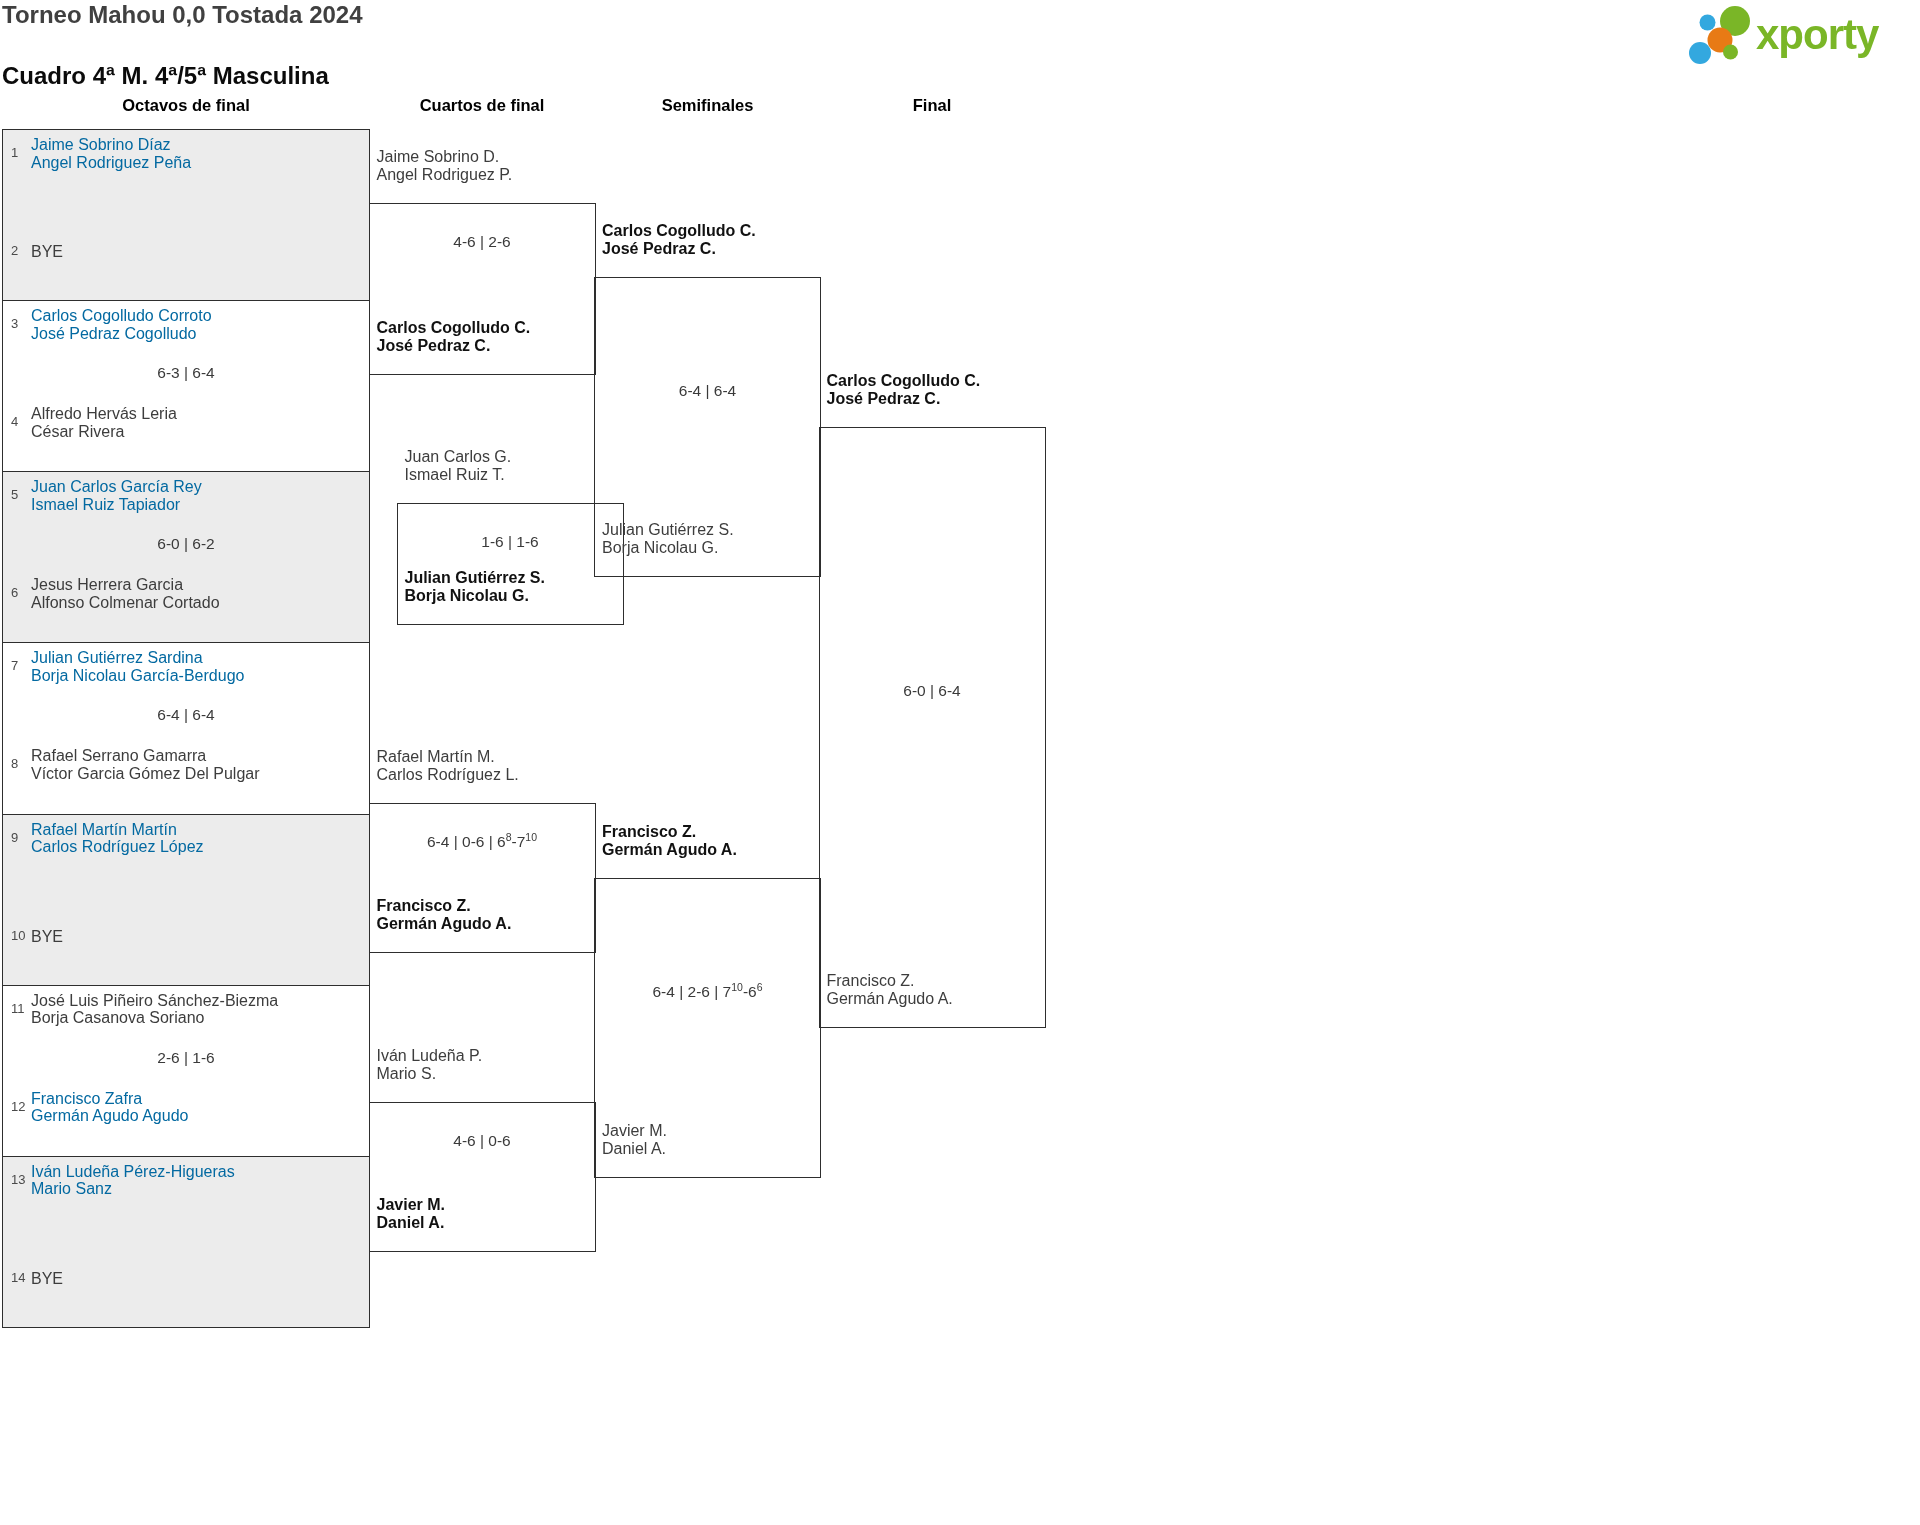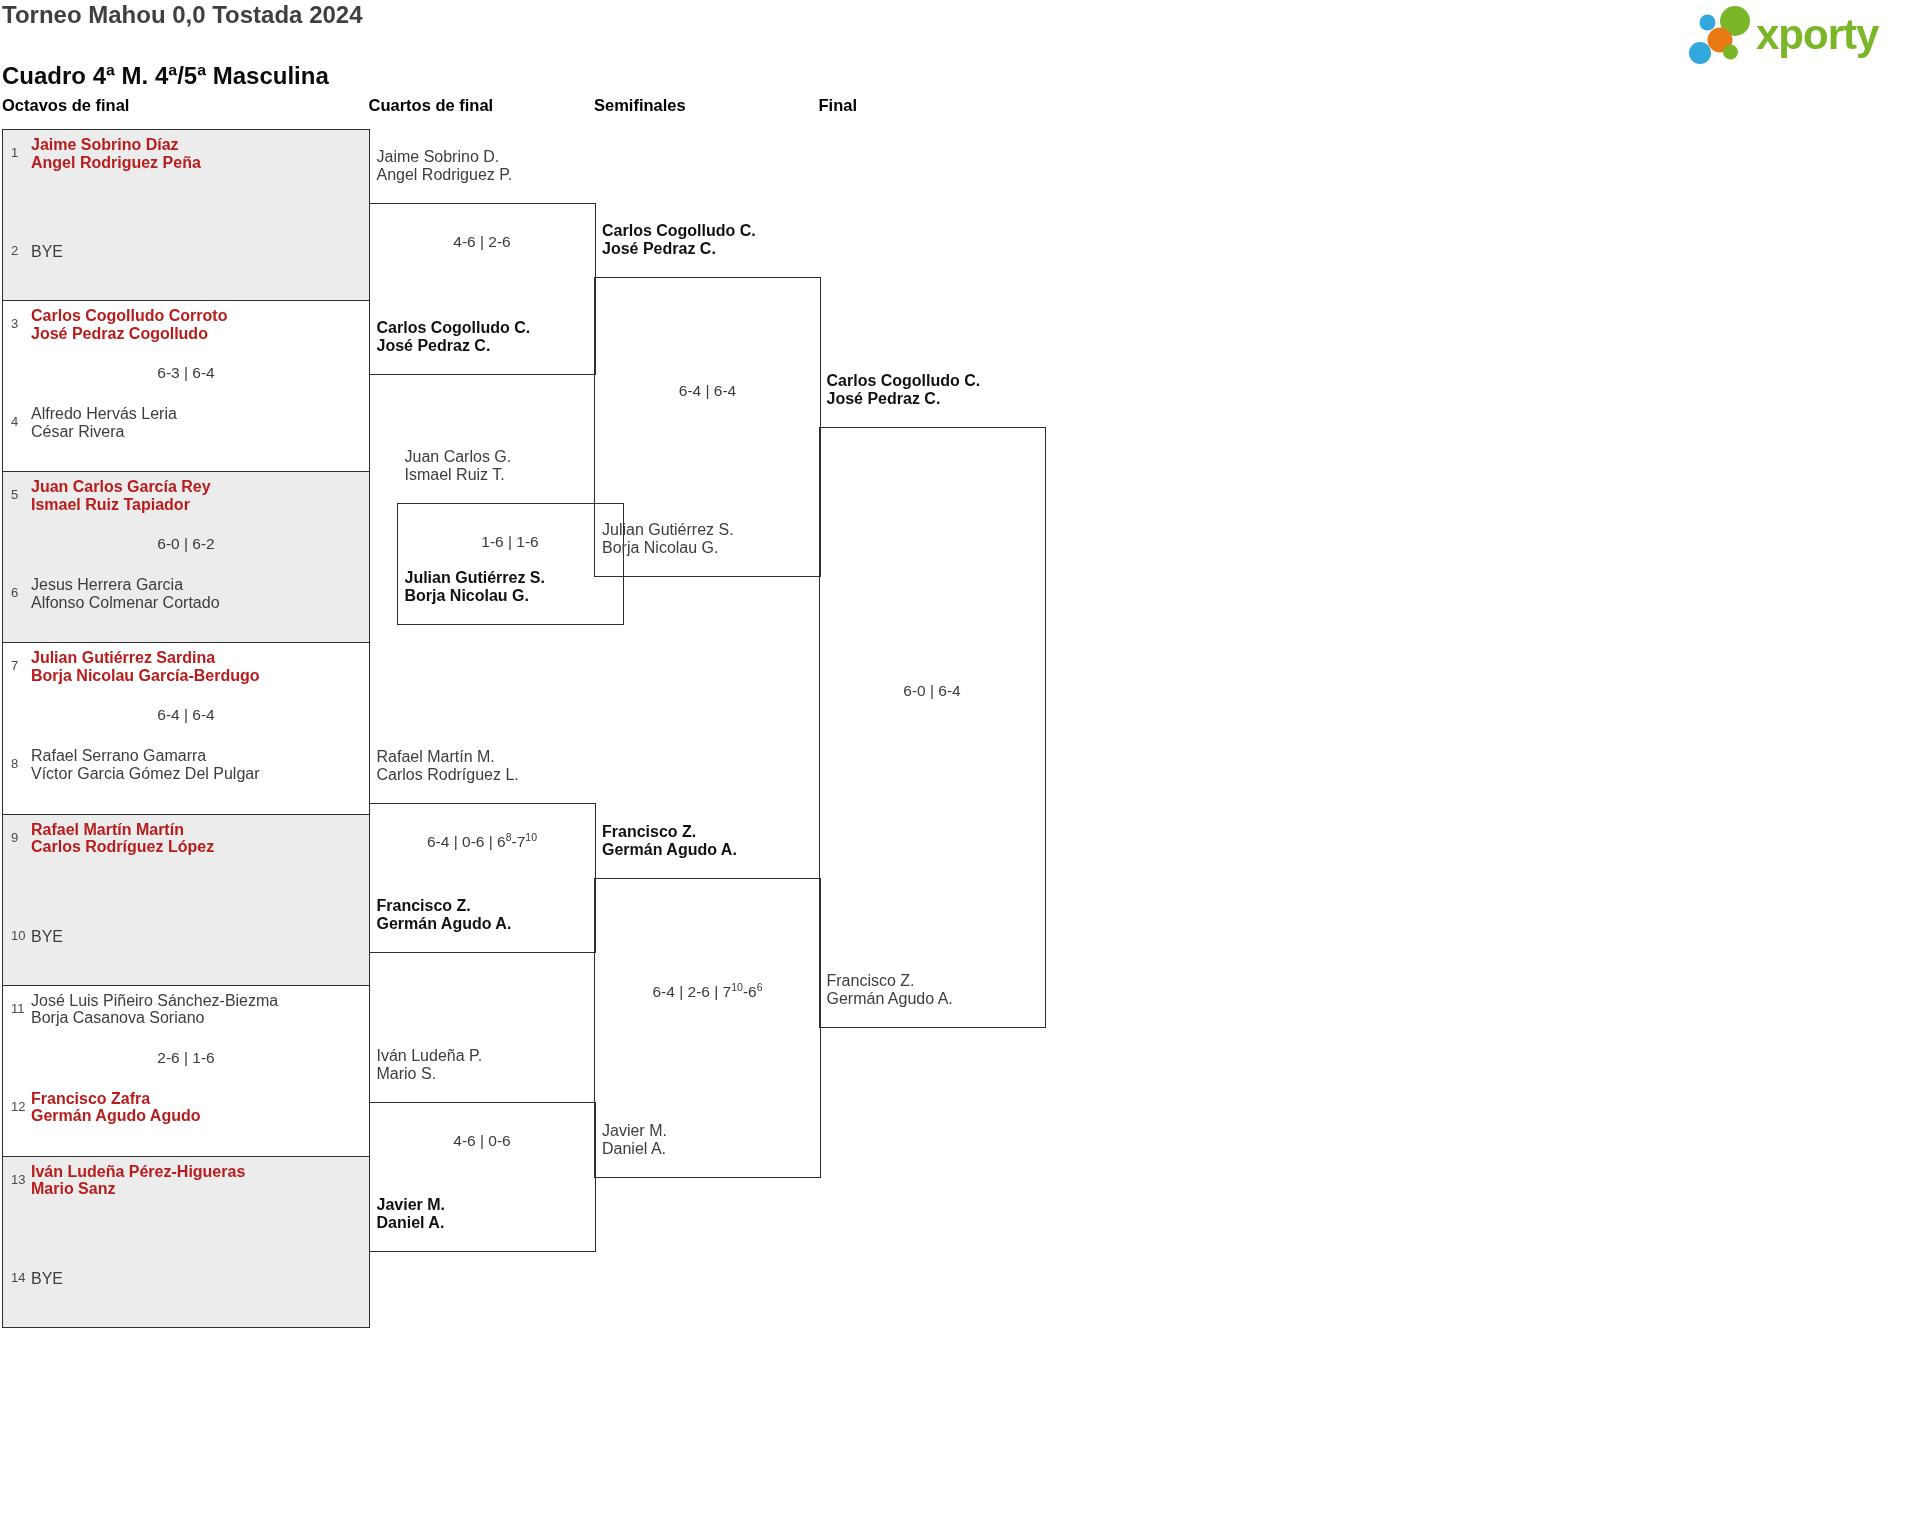--- a/index.html
+++ b/index.html
@@ -2,36 +2,36 @@
 <html><head>
 <meta charset="utf-8">
 <style>
   html,body{margin:0;padding:0;background:#fff;}
   .page{position:relative;width:1920px;height:1525px;background:#fff;
         font-family:"Liberation Sans",sans-serif;overflow:hidden;}
 
   .title{position:absolute;left:2px;top:1px;font-size:24px;font-weight:700;color:#404040;}
   .subtitle{position:absolute;left:2px;top:34px;font-size:24px;font-weight:700;color:#0b0b0b;margin-top:28px;}
 
-  .rh{position:absolute;top:96px;text-align:left;font-size:16.5px;font-weight:600;color:#000;}
+  .rh{position:absolute;top:96px;text-align:center;font-size:16.5px;font-weight:600;color:#000;}
 
   
   .of-wrap{position:absolute;left:2px;top:129px;width:368px;height:1199px;
            box-sizing:border-box;border:1.5px solid #2e2e2e;display:flex;flex-direction:column;}
   .of-box{position:relative;flex:1;background:#fff;}
   .of-box:nth-child(odd){background:#ececec;}
   .of-box:not(:last-child){border-bottom:1.5px solid #2e2e2e;}
   .seed{position:absolute;left:8px;width:20px;font-size:13px;color:#4a4a4a;}
   .seed.s1{top:15px;}
   .seed.s2{top:113px;}
   .team{position:absolute;left:28px;right:4px;font-size:16px;line-height:17.5px;color:#3d3d3d;}
   .team.t1{top:6px;}
   .team.t2{top:104px;}
   .team.t2.bye{top:113px;}
-  .team.win{font-weight:700;color:#b91c1c;}
+  .team.win{font-weight:400;color:#0369a1;}
   .ofscore{position:absolute;left:0;right:0;top:63px;text-align:center;font-size:15.5px;color:#3a3a3a;}
 
   
   .match{position:absolute;box-sizing:border-box;border:1.5px solid #2e2e2e;background:transparent;}
   .plabel{position:absolute;left:7px;font-size:16px;line-height:17.5px;color:#3d3d3d;white-space:nowrap;}
   .plabel.win{font-weight:700;color:#111;}
   .mtop{top:-56px;}
   .mbot{bottom:20px;}
   .mscore{position:absolute;left:0;right:0;text-align:center;font-size:15.5px;color:#3a3a3a;}
   .mscore sup{font-size:10.5px;line-height:0;}

